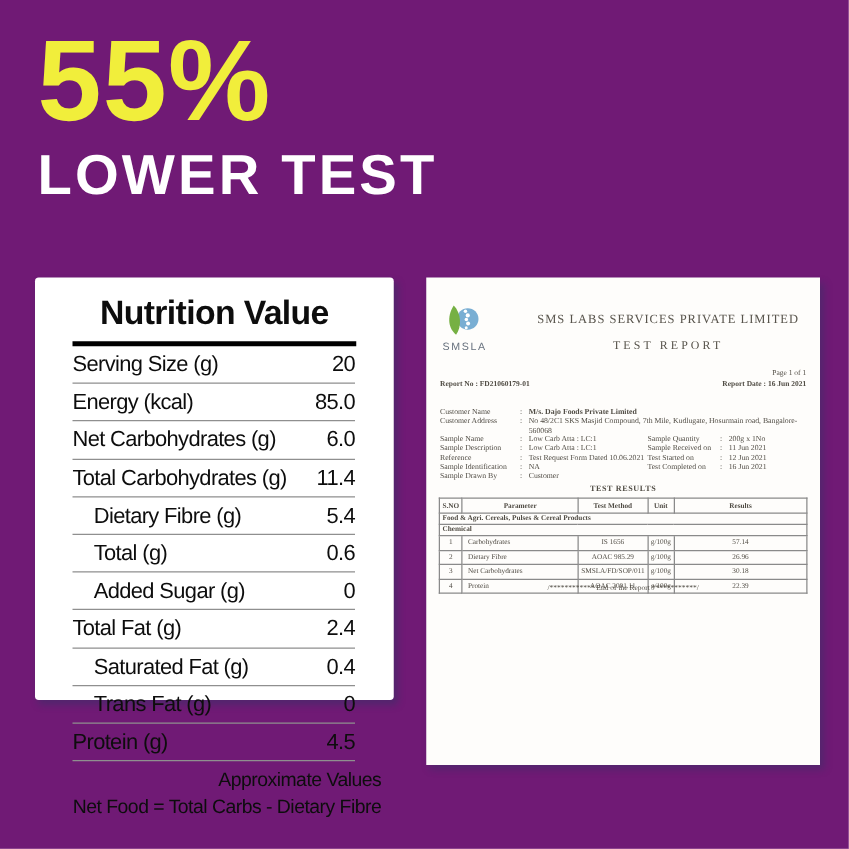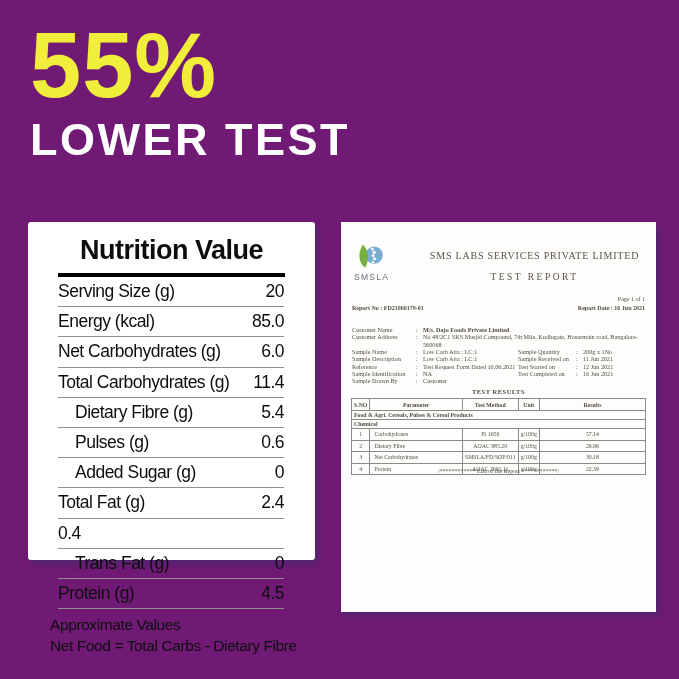--- a/index.html
+++ b/index.html
@@ -14,21 +14,21 @@
   
   .nutrition-card{position:absolute;left:28px;top:222px;width:287px;height:338px;background:#ffffff;
     border-radius:3px;box-shadow:3px 4px 6px rgba(25,60,95,.35);color:#0d0d0d;}
   .nv-title{margin:13px 30px 0 30px;text-align:center;font-size:27px;font-weight:700;letter-spacing:-0.5px;}
   .nv-rule{margin:7px 30px 0 30px;height:4px;background:#000;}
   .nv-rows{margin:0 31px 0 30px;}
   .nv-row{display:flex;justify-content:space-between;align-items:center;height:29.2px;
     border-bottom:1.5px solid #8f8f8f;font-size:17.5px;letter-spacing:-0.5px;}
   .nv-row.indent .nv-label{padding-left:17px;}
   .nv-value{font-variant-numeric:tabular-nums;}
-  .nv-foot{margin:6px 10px 0 22px;font-size:15.5px;letter-spacing:-0.4px;line-height:1.35;}
+  .nv-foot{margin:6px 10px 0 22px;font-size:15.5px;letter-spacing:-0.4px;line-height:1.35;text-align:right;}
 
   
   .report{position:absolute;left:341px;top:222px;width:315px;height:390px;background:#fefdfb;
     box-shadow:3px 4px 6px rgba(25,60,95,.35);font-family:"Liberation Serif",serif;color:#514d45;}
   .rp-logo{position:absolute;left:13px;top:21px;width:34px;text-align:left;}
   .rp-logo svg{width:28px;height:28px;display:block;margin-left:2px;}
   .rp-logo-text{font-family:"Liberation Sans",sans-serif;font-size:8.5px;letter-spacing:1.3px;color:#66707d;margin-top:1px;text-align:center;}
   .rp-head{position:absolute;left:0;top:28px;width:100%;text-align:center;padding-left:36px;}
   .rp-lab{font-size:10px;letter-spacing:0.8px;color:#57534b;}
   .rp-title{margin-top:11px;font-size:9.5px;letter-spacing:2.5px;color:#57534b;}
@@ -83,32 +83,33 @@
       </div>
       <div class="nv-row">
         <span class="nv-label">Total Carbohydrates (g)</span>
         <span class="nv-value">11.4</span>
       </div>
       <div class="nv-row indent">
         <span class="nv-label">Dietary Fibre (g)</span>
         <span class="nv-value">5.4</span>
       </div>
       <div class="nv-row indent">
-        <span class="nv-label">Pulses (g)</span>
+        <span class="nv-label">Total (g)</span>
         <span class="nv-value">0.6</span>
       </div>
       <div class="nv-row indent">
         <span class="nv-label">Added Sugar (g)</span>
         <span class="nv-value">0</span>
       </div>
       <div class="nv-row">
         <span class="nv-label">Total Fat (g)</span>
         <span class="nv-value">2.4</span>
       </div>
       <div class="nv-row indent">
+        <span class="nv-label">Saturated Fat (g)</span>
         <span class="nv-value">0.4</span>
       </div>
       <div class="nv-row indent">
         <span class="nv-label">Trans Fat (g)</span>
         <span class="nv-value">0</span>
       </div>
       <div class="nv-row">
         <span class="nv-label">Protein (g)</span>
         <span class="nv-value">4.5</span>
       </div>

